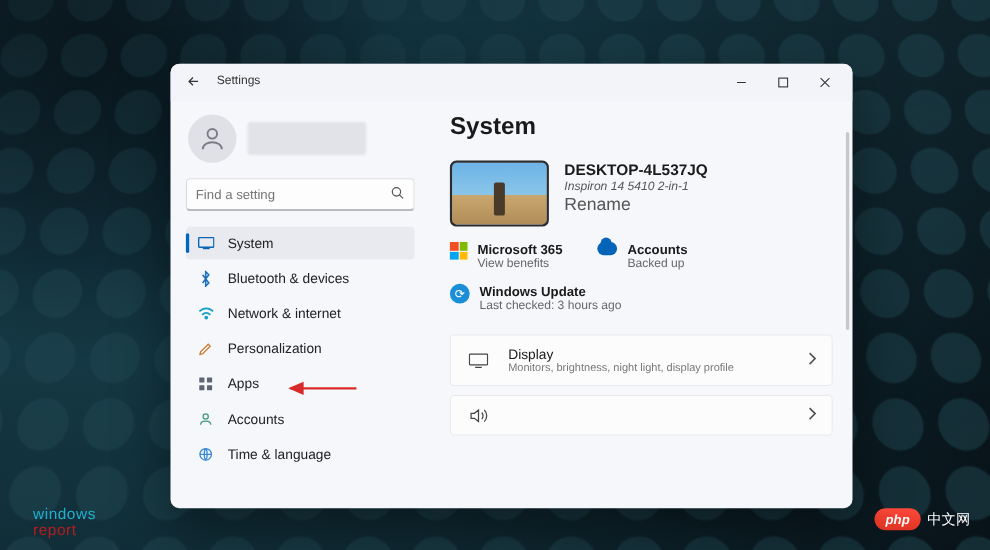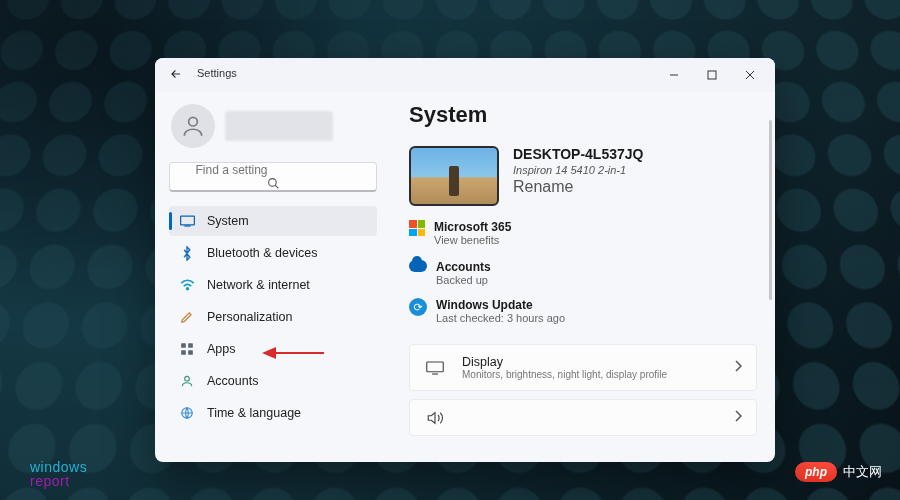--- a/index.html
+++ b/index.html
@@ -1,40 +1,40 @@
 <!DOCTYPE html>
 <html><head>
   <meta charset="utf-8">
   <style>
     * { box-sizing: border-box; margin: 0; padding: 0; font-family: 'Segoe UI', Arial, sans-serif; }
     body { width: 900px; height: 500px; overflow: hidden; position: relative; background: radial-gradient(circle at 10% 10%, #0a1820 0%, #143844 30%, #0f2831 60%, #081218 100%); }
     
     .bg-pattern { position: absolute; inset: 0; background-image: radial-gradient(circle, #1f4550 18px, transparent 19px); background-size: 48px 48px; opacity: 0.5; transform: perspective(500px) rotateX(8deg) scale(1.2); }
     .bg-overlay { position: absolute; inset: 0; background: radial-gradient(ellipse at top left, rgba(10,20,26,0.55), transparent 40%), radial-gradient(ellipse at top right, rgba(30,60,70,0.25), transparent 55%); }
     .watermark-left { position: absolute; left: 30px; bottom: 12px; color: #23b0d0; font-size: 14px; line-height: 0.95; font-weight: 400; letter-spacing: 0.5px; }
-    .watermark-left .wr2 { color: #a21caf; }
+    .watermark-left .wr2 { color: #b91c1c; }
     .watermark-right { position: absolute; right: 18px; bottom: 18px; display: flex; align-items: center; gap: 6px; color: #fff; font-size: 13px; }
     .php-badge { background: linear-gradient(#ff4a3a, #e23424); padding: 3px 10px; border-radius: 12px; font-weight: 700; font-style: italic; font-size: 12px; }
 
     .window { position: absolute; left: 155px; top: 58px; width: 620px; height: 404px; background: #f6f7fb; border-radius: 8px; box-shadow: 0 18px 50px rgba(0,0,0,0.45); overflow: hidden; display: flex; flex-direction: column; }
     .titlebar { height: 34px; display: flex; align-items: center; padding: 0 6px 0 14px; background: #f3f4f9; }
     .tb-left { display: flex; gap: 14px; }
     .tb-back { font-size: 13px; color: #333; }
     .tb-title { font-size: 11px; color: #333; }
     .tb-spacer { flex: 1; }
     .tb-btn { width: 38px; height: 28px; display: flex; align-items: center; justify-content: center; color: #333; font-size: 10px; border-radius: 4px; }
     .tb-btn svg { display: block; }
 
     .content { flex: 1; display: flex; overflow: hidden; }
     .sidebar { width: 236px; padding: 8px 14px 0 14px; display: flex; flex-direction: column; }
     .user-row { display: flex; align-items: center; gap: 10px; padding: 4px 2px 14px 2px; }
     .avatar { width: 44px; height: 44px; border-radius: 50%; background: #e0e1e6; display: flex; align-items: center; justify-content: center; color: #7b7d85; }
     .user-name { width: 108px; height: 30px; background: #e2e3e8; border-radius: 3px; filter: blur(1px); }
 
-    .search { display: flex; align-items: center; border: 1px solid #d8d9dd; background: #fdfdfe; border-radius: 4px; height: 30px; padding: 0 8px; margin-bottom: 14px; border-bottom: 2px solid #b8bac0; flex-direction: column; }
+    .search { display: flex; align-items: center; border: 1px solid #d8d9dd; background: #fdfdfe; border-radius: 4px; height: 30px; padding: 0 8px; margin-bottom: 14px; border-bottom: 2px solid #b8bac0; }
     .search input { flex: 1; border: none; outline: none; background: transparent; font-size: 12px; color: #555; }
     .search .s-icon { color: #555; font-size: 12px; }
 
     .nav { display: flex; flex-direction: column; gap: 2px; }
     .nav-item { display: flex; align-items: center; gap: 12px; font-size: 12.5px; color: #222; padding: 7px 10px; border-radius: 4px; position: relative; cursor: default; }
     .nav-item.active { background: #e9eaef; font-weight: 500; }
     .nav-item.active::before { content: ""; position: absolute; left: 0; top: 6px; bottom: 6px; width: 3px; background: #0067c0; border-radius: 2px; }
     .nav-icon { width: 16px; height: 16px; display: flex; align-items: center; justify-content: center; font-size: 13px; }
     .ic-system { color: #0a65b7; } .ic-bt { color: #1b6fbc; } .ic-net { color: #15a0c7; }
     .ic-pers { color: #c77b2c; } .ic-apps { color: #5d6570; } .ic-acct { color: #3f9a7e; } .ic-time { color: #3a8bd6; }
@@ -44,21 +44,21 @@
     .main { flex: 1; padding: 10px 18px 0 18px; overflow: hidden; position: relative; }
     .page-title { font-size: 22px; font-weight: 600; color: #1a1a1a; margin-bottom: 18px; }
 
     .device-row { display: flex; gap: 14px; margin-bottom: 14px; }
     .device-thumb { width: 90px; height: 60px; border-radius: 6px; border: 2px solid #2a2c30; background: linear-gradient(to bottom, #6db3e6 0%, #8ac6ea 52%, #caa66f 53%, #b08d58 100%); position: relative; overflow: hidden; }
     .device-thumb::after { content:""; position:absolute; left:38px; top:18px; width:10px; height:30px; background:#4a3a2a; border-radius:2px; }
     .device-name { font-size: 14px; font-weight: 600; color: #1a1a1a; }
     .device-model { font-size: 11px; color: #555; margin-top: 2px; font-style: italic; }
     .device-rename { font-size: 16px; color: #555; margin-top: 2px; }
 
-    .status-row { display: flex; gap: 14px; margin-bottom: 20px; flex-direction: column; }
+    .status-row { display: flex; gap: 32px; margin-bottom: 20px; }
     .status-item { display: flex; gap: 9px; align-items: flex-start; }
     .status-label { font-size: 12px; font-weight: 600; color: #1a1a1a; }
     .status-sub { font-size: 11px; color: #666; }
     .ms-icon { display: grid; grid-template: 1fr 1fr / 1fr 1fr; width: 16px; height: 16px; gap: 1px; }
     .ms-icon span:nth-child(1){background:#f25022;} .ms-icon span:nth-child(2){background:#7fba00;}
     .ms-icon span:nth-child(3){background:#00a4ef;} .ms-icon span:nth-child(4){background:#ffb900;}
     .od-icon { width: 18px; height: 12px; background: #0364b8; border-radius: 7px; position: relative; }
     .od-icon::before { content:""; position:absolute; left:3px; top:-4px; width:10px; height:10px; background:#0364b8; border-radius:50%; }
     .wu-icon { width: 18px; height: 18px; border-radius: 50%; background: #1a8fd8; display:flex; align-items:center; justify-content:center; color:#fff; font-size:11px; }
 

